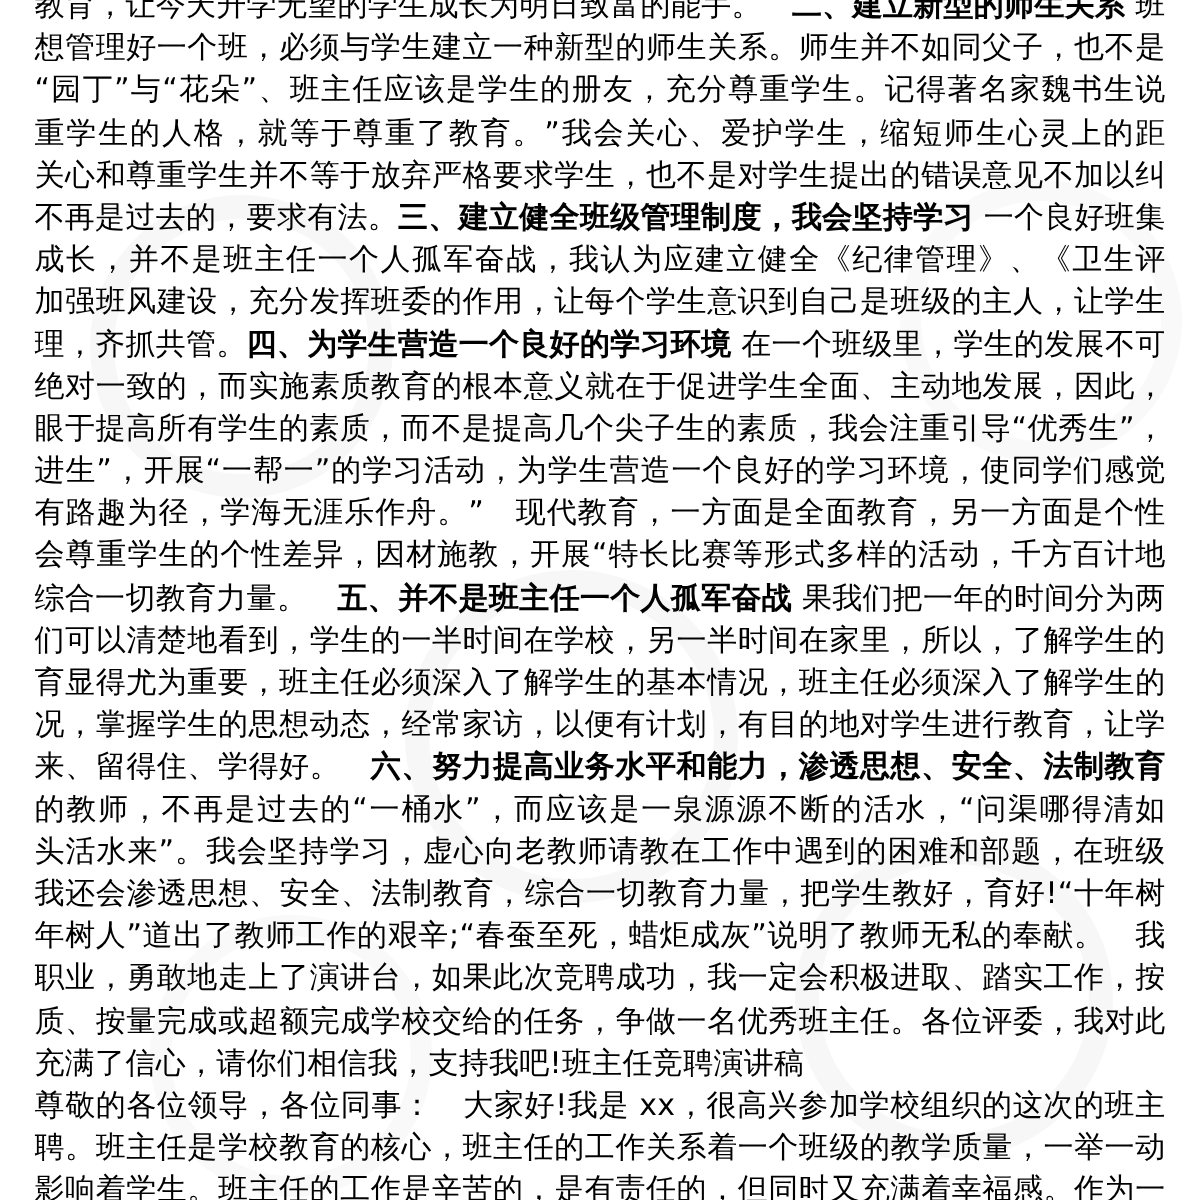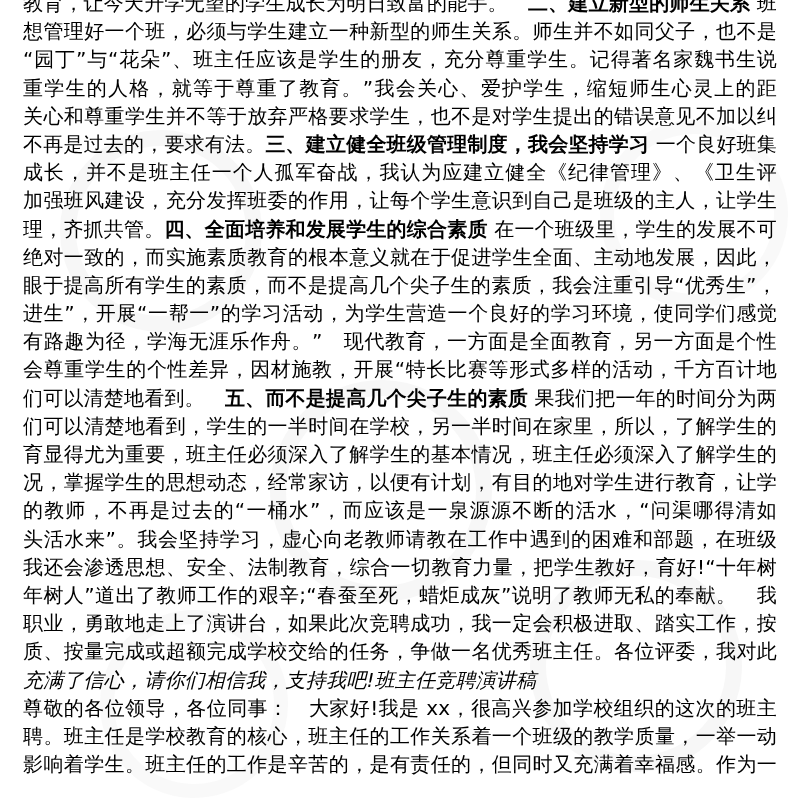--- a/index.html
+++ b/index.html
@@ -36,21 +36,20 @@
   .line {
     height: 28.2px;
     overflow: hidden;
     text-align: justify;
     text-align-last: justify;
     letter-spacing: 0.2px;
   }
   .line.lastline {
     text-align: right;
     text-align-last: left;
-    font-style: italic;
   }
   .line b { font-weight: 700; }
 </style>
 </head>
 <body>
 
 <div class="page">
 
   <div class="wm" style="left:60px; top:130px; width:170px; height:170px; border:16px solid rgba(190,190,190,0.12); transform:rotate(-20deg);"></div>
   <div class="wm" style="left:270px; top:380px; width:190px; height:190px; border:16px solid rgba(190,190,190,0.12); transform:rotate(-20deg);"></div>
@@ -60,30 +59,31 @@
 
   <div class="doc">
       <div class="line"><span>教育，让今天升学无望的学生成长为明日致富的能手。　</span><b>二、建立新型的师生关系</b><span> 班主任要</span></div>
       <div class="line"><span>想管理好一个班，必须与学生建立一种新型的师生关系。师生并不如同父子，也不是纯粹的</span></div>
       <div class="line"><span>“园丁”与“花朵”、班主任应该是学生的册友，充分尊重学生。记得著名家魏书生说过“教师尊</span></div>
       <div class="line"><span>重学生的人格，就等于尊重了教育。”我会关心、爱护学生，缩短师生心灵上的距离。当然，</span></div>
       <div class="line"><span>关心和尊重学生并不等于放弃严格要求学生，也不是对学生提出的错误意见不加以纠正，而</span></div>
       <div class="line"><span>不再是过去的，要求有法。</span><b>三、建立健全班级管理制度，我会坚持学习</b><span> 一个良好班集体的</span></div>
       <div class="line"><span>成长，并不是班主任一个人孤军奋战，我认为应建立健全《纪律管理》、《卫生评比》等制度，</span></div>
       <div class="line"><span>加强班风建设，充分发挥班委的作用，让每个学生意识到自己是班级的主人，让学生参与管</span></div>
-      <div class="line"><span>理，齐抓共管。</span><b>四、全面培养和发展学生的综合素质</b><span> 在一个班级里，学生的发展不可能是</span></div>
+      <div class="line"><span>理，齐抓共管。</span><b>四、为学生营造一个良好的学习环境</b><span> 在一个班级里，学生的发展不可能是</span></div>
       <div class="line"><span>绝对一致的，而实施素质教育的根本意义就在于促进学生全面、主动地发展，因此，我会着</span></div>
       <div class="line"><span>眼于提高所有学生的素质，而不是提高几个尖子生的素质，我会注重引导“优秀生”，鼓励“后</span></div>
       <div class="line"><span>进生”，开展“一帮一”的学习活动，为学生营造一个良好的学习环境，使同学们感觉到“书山</span></div>
       <div class="line"><span>有路趣为径，学海无涯乐作舟。”　现代教育，一方面是全面教育，另一方面是个性教育，我</span></div>
       <div class="line"><span>会尊重学生的个性差异，因材施教，开展“特长比赛等形式多样的活动，千方百计地帮助他</span></div>
-      <div class="line"><span>们可以清楚地看到。　</span><b>五、而不是提高几个尖子生的素质</b><span> 果我们把一年的时间分为两半，我</span></div>
+      <div class="line"><span>综合一切教育力量。　</span><b>五、并不是班主任一个人孤军奋战</b><span> 果我们把一年的时间分为两半，我</span></div>
       <div class="line"><span>们可以清楚地看到，学生的一半时间在学校，另一半时间在家里，所以，了解学生的家庭教</span></div>
       <div class="line"><span>育显得尤为重要，班主任必须深入了解学生的基本情况，班主任必须深入了解学生的基本情</span></div>
       <div class="line"><span>况，掌握学生的思想动态，经常家访，以便有计划，有目的地对学生进行教育，让学生进得</span></div>
+      <div class="line"><span>来、留得住、学得好。　</span><b>六、努力提高业务水平和能力，渗透思想、安全、法制教育</b></div>
       <div class="line"><span>的教师，不再是过去的“一桶水”，而应该是一泉源源不断的活水，“问渠哪得清如许，为有源</span></div>
       <div class="line"><span>头活水来”。我会坚持学习，虚心向老教师请教在工作中遇到的困难和部题，在班级管理，</span></div>
       <div class="line"><span>我还会渗透思想、安全、法制教育，综合一切教育力量，把学生教好，育好!“十年树木、百</span></div>
       <div class="line"><span>年树人”道出了教师工作的艰辛;“春蚕至死，蜡炬成灰”说明了教师无私的奉献。　我热爱这个</span></div>
       <div class="line"><span>职业，勇敢地走上了演讲台，如果此次竞聘成功，我一定会积极进取、踏实工作，按时、按</span></div>
       <div class="line"><span>质、按量完成或超额完成学校交给的任务，争做一名优秀班主任。各位评委，我对此次竞聘</span></div>
       <div class="line lastline"><span>充满了信心，请你们相信我，支持我吧!班主任竞聘演讲稿</span></div>
       <div class="line"><span>尊敬的各位领导，各位同事：　大家好!我是 xx，很高兴参加学校组织的这次的班主任岗位竞</span></div>
       <div class="line"><span>聘。班主任是学校教育的核心，班主任的工作关系着一个班级的教学质量，一举一动深刻地</span></div>
       <div class="line"><span>影响着学生。班主任的工作是辛苦的，是有责任的，但同时又充满着幸福感。作为一名参加</span></div>

